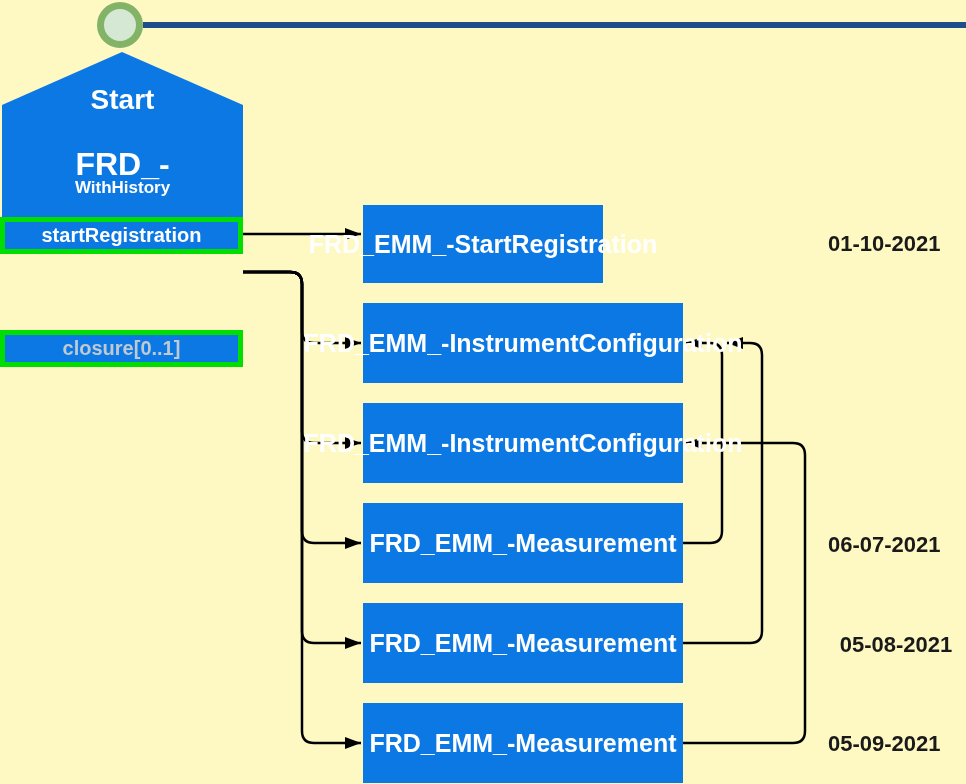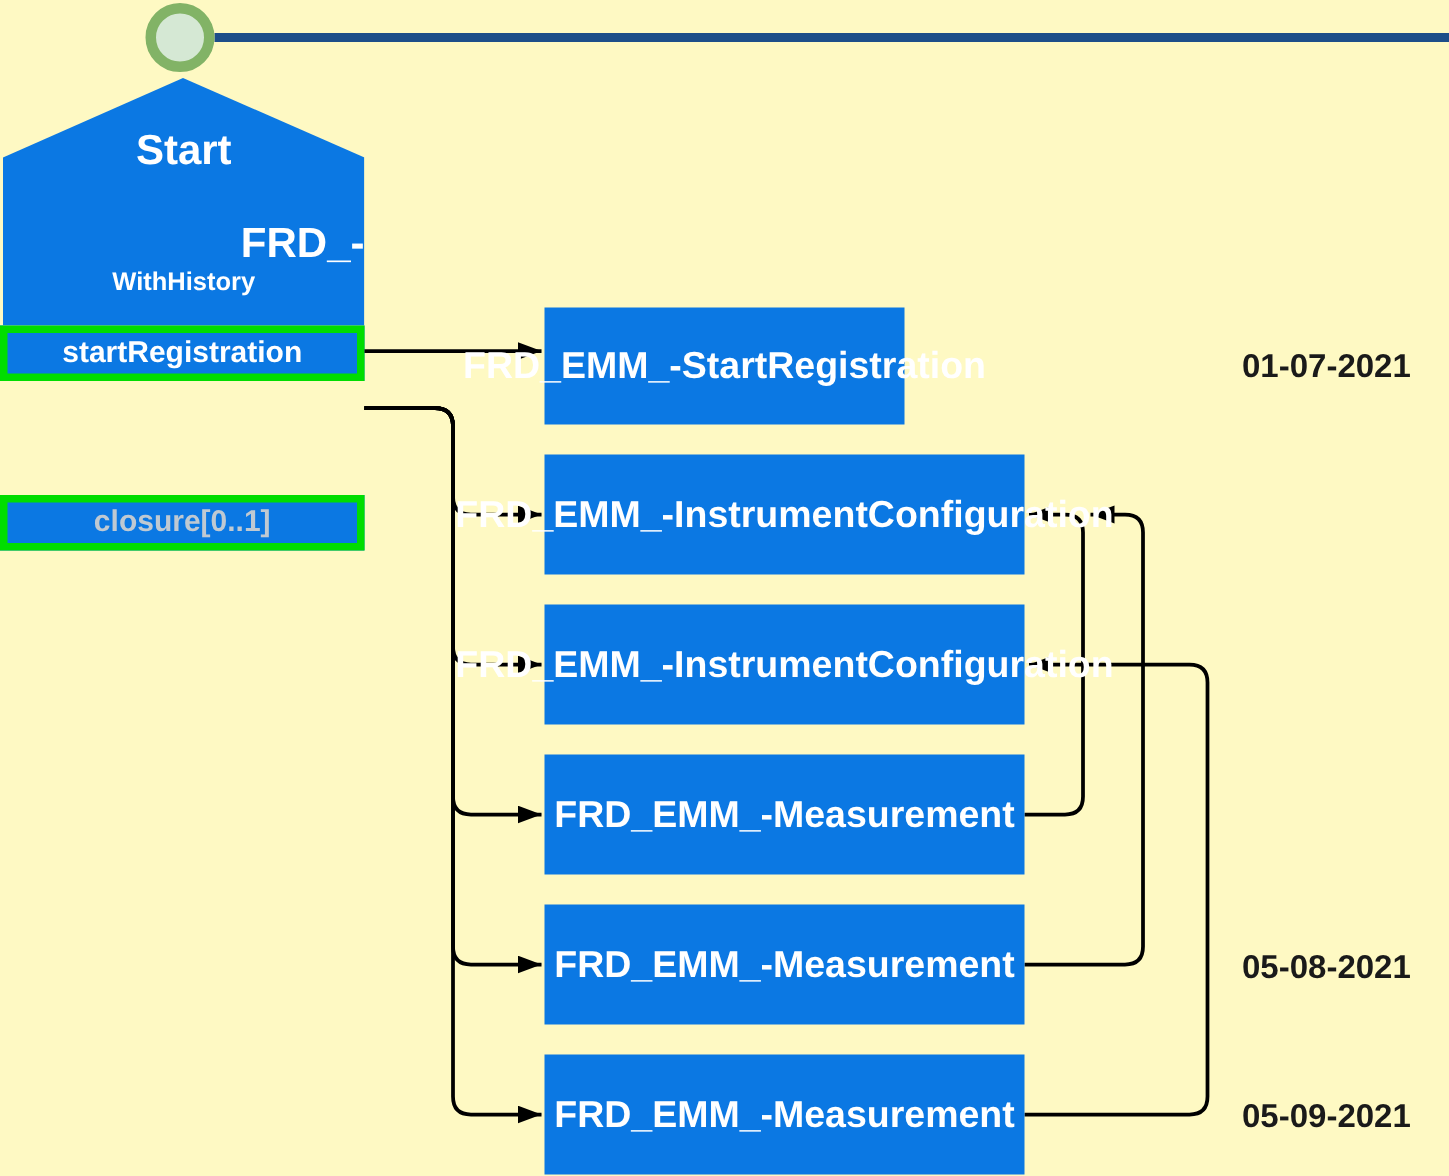--- a/index.html
+++ b/index.html
@@ -16,21 +16,21 @@
   #canvas{position:relative;width:966px;height:784px;overflow:hidden;background:#fef9c3;font-weight:bold;}
 
   
   .timeline-line{position:absolute;left:143px;top:22px;width:823px;height:6px;background:var(--timeline-navy);}
   .timeline-circle{position:absolute;left:97px;top:2px;width:32px;height:32px;border:7px solid var(--circle-ring);background:var(--circle-fill);border-radius:50%;}
 
   
   .pentagon{position:absolute;left:2px;top:52px;width:241px;height:165px;background:var(--node-blue);
     clip-path:polygon(0 53px,120px 0,241px 53px,241px 165px,0 165px);}
   .pentagon .title{position:absolute;top:32px;left:0;width:100%;text-align:center;color:#fff;font-size:28px;}
-  .pentagon .nline1{position:absolute;top:94px;left:0;width:100%;text-align:right;color:#fff;font-size:28px;}
+  .pentagon .nline1{position:absolute;top:94px;left:0;width:100%;text-align:center;color:#fff;font-size:32px;}
   .pentagon .nline2{position:absolute;top:126px;left:0;width:100%;text-align:center;color:#fff;font-size:17px;}
 
   
   .port{position:absolute;left:0;width:233px;height:27px;border:5px solid var(--border-green);
     background:var(--node-blue);display:flex;align-items:center;justify-content:center;
     color:#fff;font-size:20px;}
   .port.r1{top:217px;}
   .port.r2{top:254px;}
   .port.r3{top:291px;color:var(--closure-text);margin-top:39px;}
 
@@ -41,21 +41,21 @@
   .b2{left:363px;top:303px;width:320px;height:80px;}
   .b3{left:363px;top:403px;width:320px;height:80px;}
   .b4{left:363px;top:503px;width:320px;height:80px;}
   .b5{left:363px;top:603px;width:320px;height:80px;}
   .b6{left:363px;top:703px;width:320px;height:80px;}
 
   
   .date{position:absolute;left:828px;width:136px;font-size:22px;color:var(--date-text);white-space:nowrap;}
   .d1{top:231px;}
   .d2{top:532px;}
-  .d3{top:632px;}
+  .d3{top:632px;text-align:center;}
   .d4{top:731px;}
 
   
   svg.connectors{position:absolute;left:0;top:0;width:966px;height:784px;pointer-events:none;}
   svg.connectors path.edge{stroke:#000;stroke-width:2.5;fill:none;}
 </style>
 </head>
 <body>
 
 <div id="canvas">
@@ -111,17 +111,18 @@
   </div>
   <div class="ebox b5">
     <span>FRD_EMM_-</span>
     <span>Measurement</span>
   </div>
   <div class="ebox b6">
     <span>FRD_EMM_-</span>
     <span>Measurement</span>
   </div>
 
-  <div class="date d1">01-07-2021</div>
+  <div class="date d1">01-10-2021</div>
+  <div class="date d2">06-07-2021</div>
   <div class="date d3">05-08-2021</div>
   <div class="date d4">05-09-2021</div>
 
 </div>
 
 </body></html>

